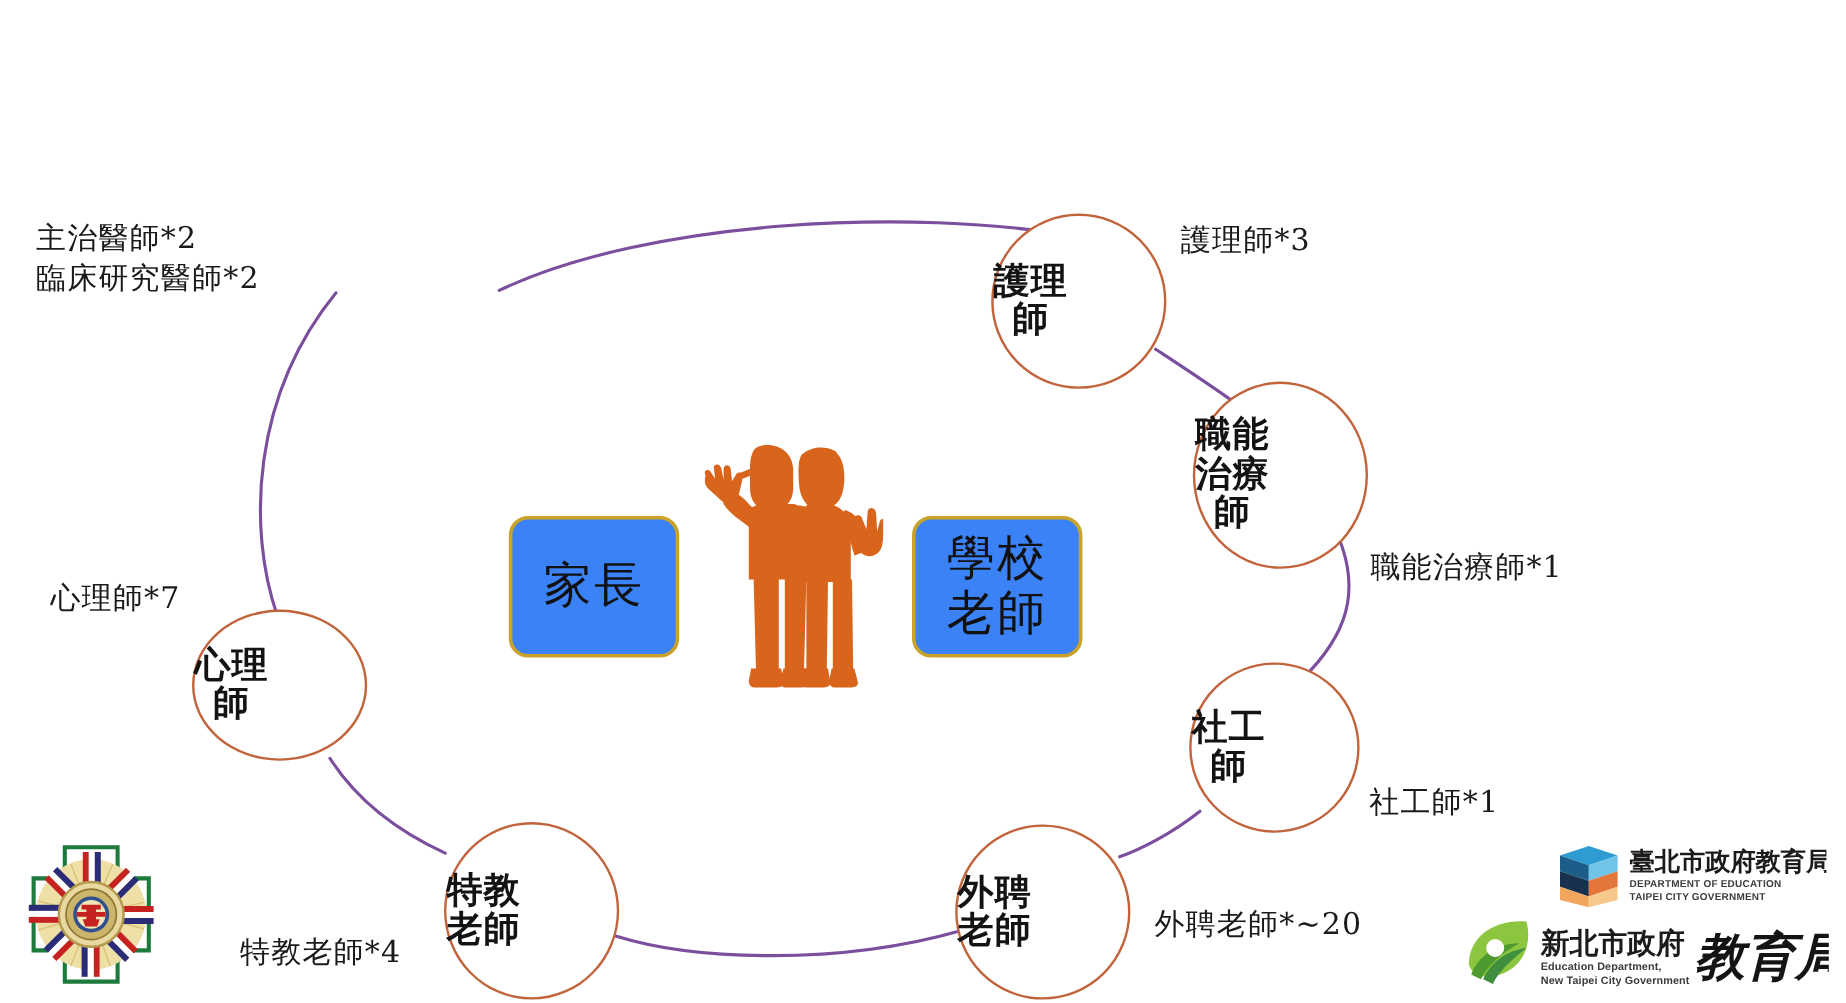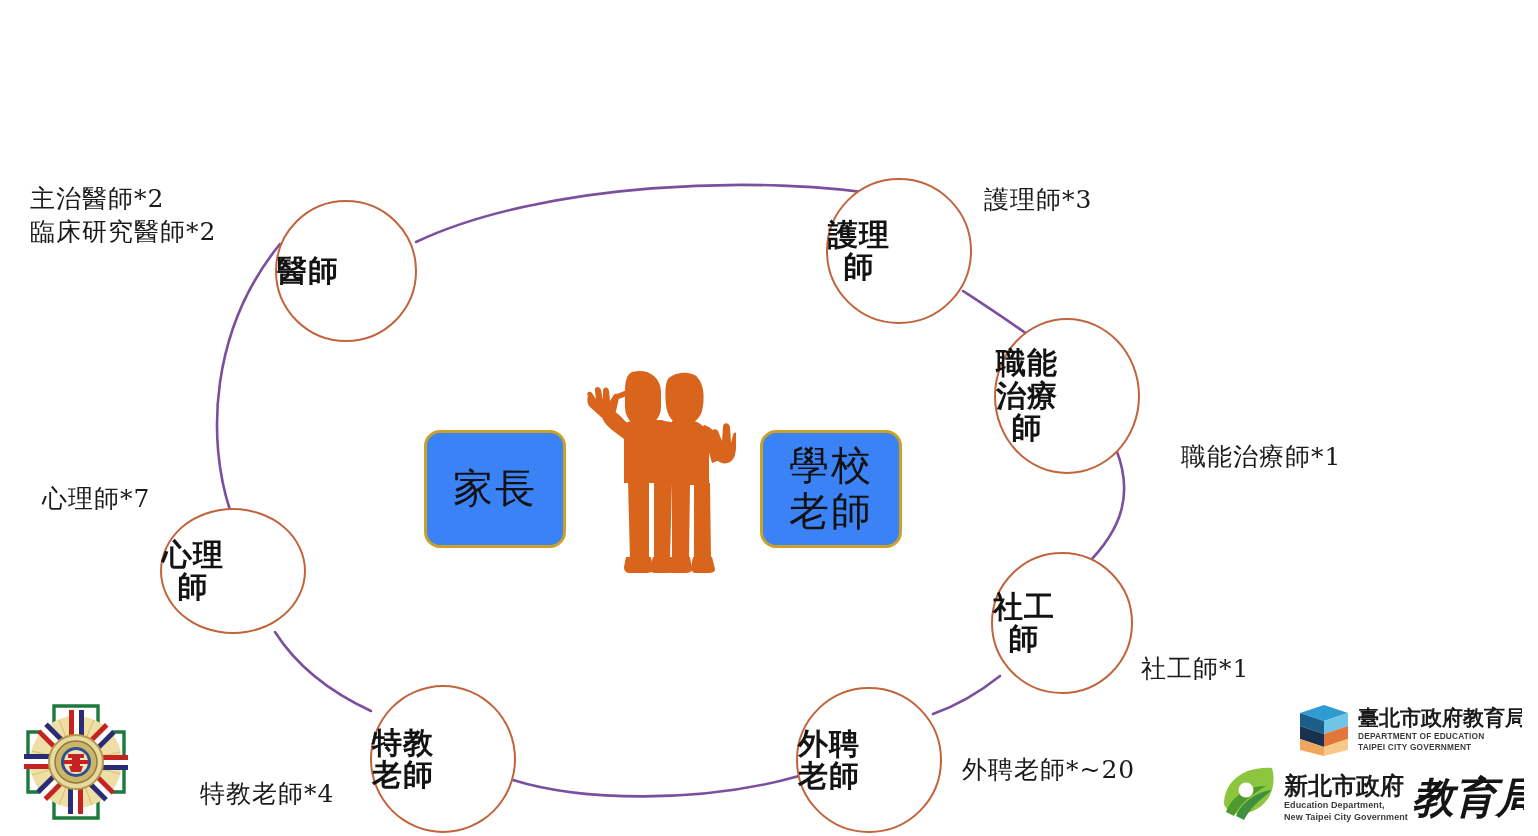--- a/index.html
+++ b/index.html
@@ -177,23 +177,20 @@
         <path d="M 1000,676 C 976,695 950,708 933,714"></path>
 
         <path d="M 799,776 C 700,804 580,801 513,780"></path>
 
         <path d="M 371,711 C 330,692 296,665 275,632"></path>
 
         <path d="M 231,513 C 206,440 210,330 280,244"></path>
       </g>
     </svg>
 
-    <div class="role" style="left:275px; top:200px; width:142px; height:142px;">
-      <span class="rlabel">醫師</span>
-    </div>
 
     <div class="role" style="left:826px; top:178px; width:146px; height:146px;">
       <span class="rlabel">護理
 師</span>
     </div>
 
     <div class="role" style="left:994px; top:318px; width:146px; height:156px;">
       <span class="rlabel">職能
 治療
 師</span>
@@ -217,21 +214,21 @@
     <div class="role" style="left:160px; top:508px; width:146px; height:126px;">
       <span class="rlabel">心理
 師</span>
     </div>
 
     <div class="note" style="left:30px; top:182px; text-align:left;">主治醫師*2
 臨床研究醫師*2</div>
 
     <div class="note" style="left:984px; top:183px;">護理師*3</div>
 
-    <div class="note" style="left:1142px; top:440px;margin-left:39px;">職能治療師*1</div>
+    <div class="note" style="left:1142px; top:456px;">職能治療師*1</div>
 
     <div class="note" style="left:1141px; top:652px;">社工師*1</div>
 
     <div class="note" style="left:950px; top:753px;margin-left:12px;">外聘老師*~20</div>
 
     <div class="note" style="left:200px; top:777px;">特教老師*4</div>
 
     <div class="note" style="left:42px; top:482px;">心理師*7</div>
 
     <div class="cbox" style="left:424px; top:430px; width:142px; height:118px;">

